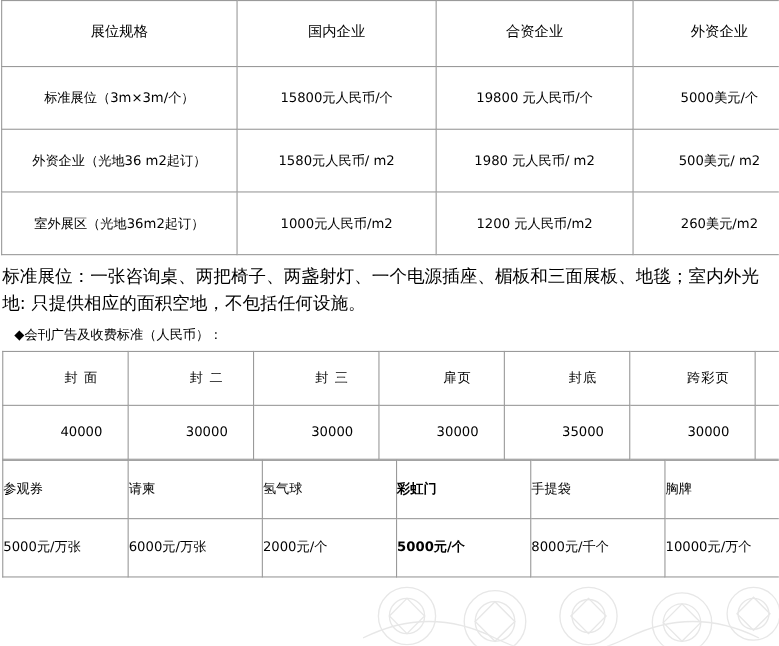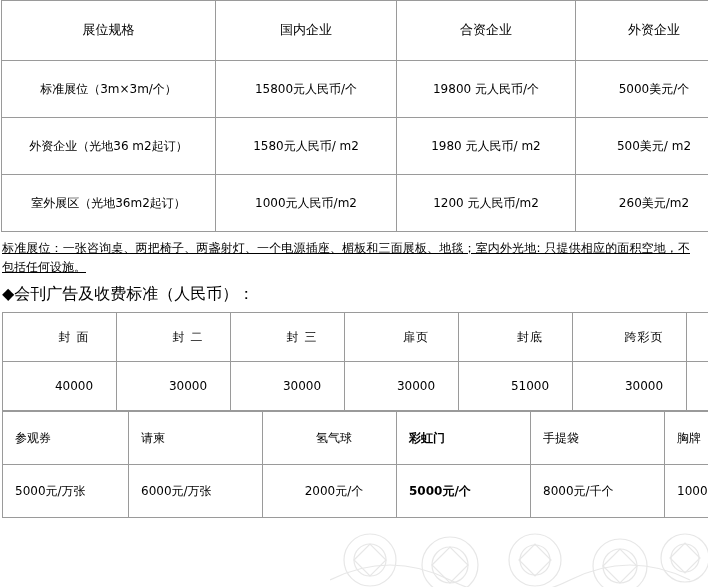--- a/index.html
+++ b/index.html
@@ -63,29 +63,28 @@
   }
   #booth-table .c0 { width: 207px; }
   #booth-table .c1 { width: 174px; }
   #booth-table .c2 { width: 172px; }
   #booth-table .c3 { width: 150px; }
 
   
   .note {
     margin: 7px 16px 0 0;
     padding: 0 2px;
-    font-size: 12px;
+    font-size: 16px;
     line-height: 1.55;
     text-align: justify;
-    text-decoration: underline;
   }
   .section-title {
     margin: 6px 0 6px 0;
-    padding: 0 2px;
-    font-size: 16px;
+    padding: 0 13px;
+    font-size: 12px;
     line-height: 1.5;
   }
 
   
   #ad-table {
     width: 703px;
     margin: 0 0 0 2px;
   }
   #ad-table td {
     height: 44px;
@@ -97,25 +96,25 @@
   }
 
   
   #other-table {
     width: 703px;
     margin: 0 0 0 2px;
   }
   #other-table td {
     height: 48px;
     text-align: left;
-    padding-left: 12px;
+    padding-left: 0;
   }
   #other-table .oc0 { width: 110px; }
   #other-table .oc1 { width: 118px; }
-  #other-table .oc2 { width: 118px; text-align: center; }
+  #other-table .oc2 { width: 118px; }
   #other-table .oc3 { width: 118px; font-weight: bold; }
   #other-table .oc4 { width: 118px; margin-left: 21px; }
   #other-table .oc5 { width: 118px; }
 </style>
 </head>
 <body>
 
 <div class="page">
 
   <table id="booth-table">
@@ -162,21 +161,21 @@
       <td>跨彩页</td>
       <td>彩页</td>
       <td>黑白</td>
       <td>文字</td>
     </tr>
     <tr>
       <td>40000</td>
       <td>30000</td>
       <td>30000</td>
       <td>30000</td>
-      <td>51000</td>
+      <td>35000</td>
       <td>30000</td>
       <td>15000</td>
       <td>9000</td>
       <td>4000</td>
     </tr>
   </tbody>
     </table>
 
 
   <table id="other-table">

